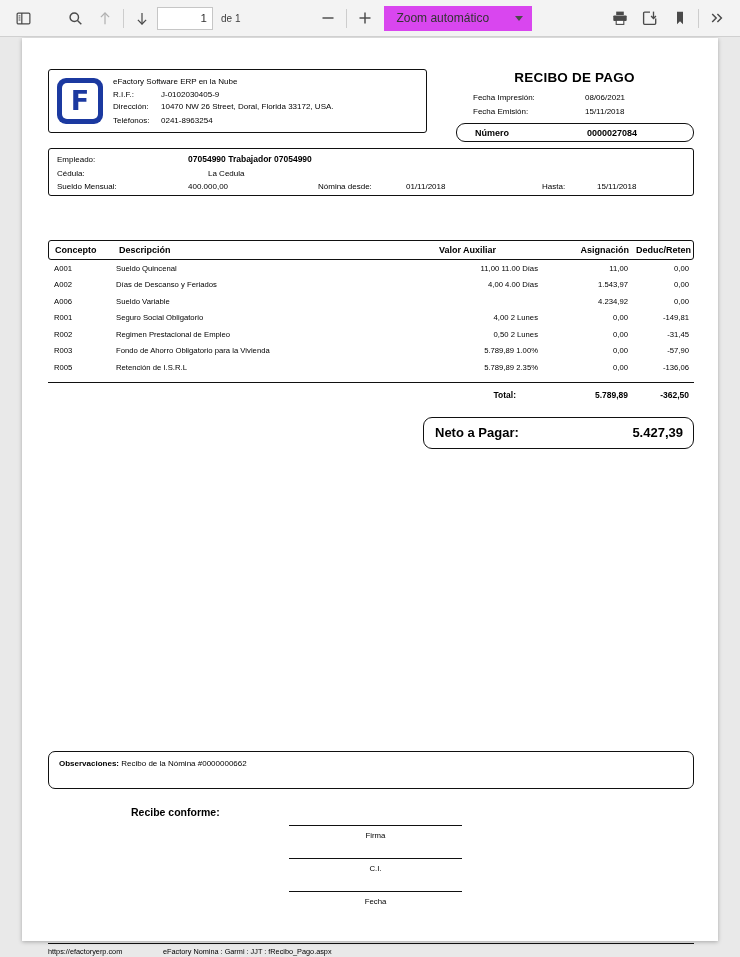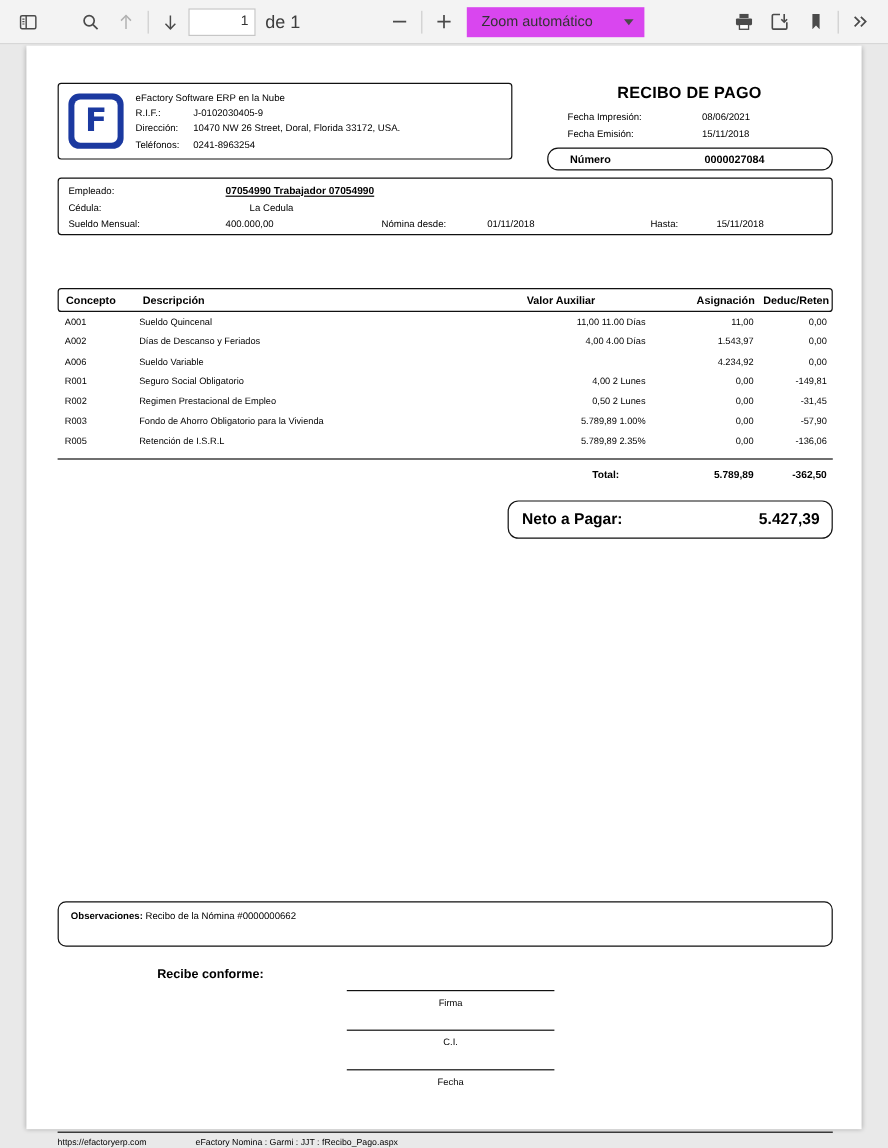--- a/index.html
+++ b/index.html
@@ -43,21 +43,21 @@
     border: 1px solid #c6c6c6;
     background: #fff;
     text-align: right;
     font-size: 11.5px;
     font-family: "Liberation Sans", sans-serif;
     color: #333;
     padding: 0 5px;
     outline: none;
   }
   .page-of {
-    font-size: 15px; color: #3d3d3d;
+    font-size: 10px; color: #3d3d3d;
     margin-left: 8px; white-space: nowrap;
   }
   .zoom-select {
     height: 25px;
     background: #d946ef;
     border: none;
     display: flex; align-items: center;
     padding: 0 9px 0 12px;
     font-size: 12px;
     color: #333;
@@ -172,21 +172,21 @@
     margin-top: 6px;
     width: 646px; height: 48px;
     border: 1px solid #111;
     border-radius: 3px;
     padding: 4px 8px;
     font-size: 8px;
     line-height: 13.5px;
   }
   .emp-row { display: flex; align-items: baseline; gap: 18px; }
   .emp-lbl { width: 113px; flex: none; }
-  .emp-name { font-weight: bold; font-size: 8.5px; text-decoration: underline; }
+  .emp-name { font-weight: bold; font-size: 8.5px; }
   .emp-ced { padding-left: 20px; }
   .emp-sueldo { width: 113px; flex: none; }
   .emp-monto { width: 112px; }
   .emp-desde-lbl { width: 70px; flex: none; }
   .emp-desde-val { width: 118px; flex: none; }
   .emp-hasta-lbl { width: 37px; flex: none; }
 
   
   .tbl { margin-top: 6px; width: 646px; }
   .tbl-head {

